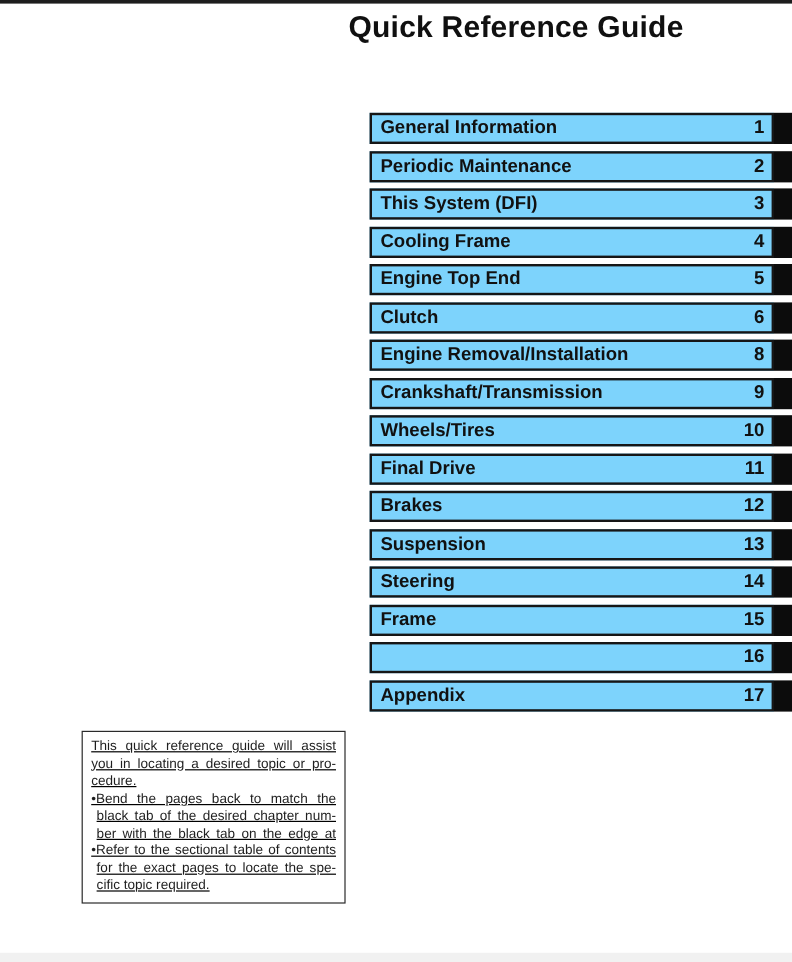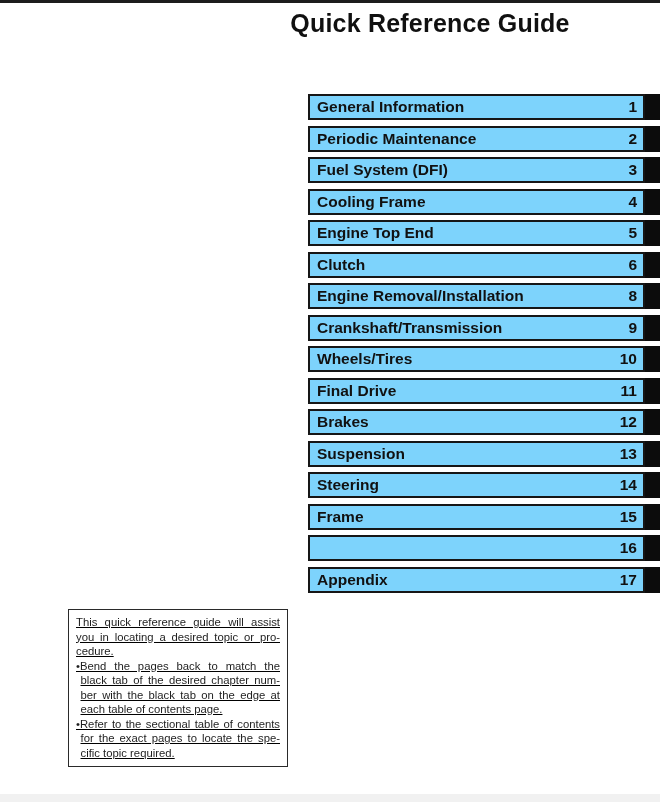--- a/index.html
+++ b/index.html
@@ -123,21 +123,21 @@
   <div class="chapter-row">
     <div class="chapter-box">
       <span class="chapter-label">Periodic Maintenance</span>
       <span class="chapter-num">2</span>
     </div>
     <div class="chapter-tab"></div>
   </div>
 
   <div class="chapter-row">
     <div class="chapter-box">
-      <span class="chapter-label">Fuel System (DFI)</span>
+      <span class="chapter-label">This System (DFI)</span>
       <span class="chapter-num">3</span>
     </div>
     <div class="chapter-tab"></div>
   </div>
 
   <div class="chapter-row">
     <div class="chapter-box">
       <span class="chapter-label">Cooling Frame</span>
       <span class="chapter-num">4</span>
     </div>
@@ -242,19 +242,18 @@
 
 </div>
 
 <div class="note-box">
   <div class="note-line justify">This quick reference guide will assist</div>
   <div class="note-line justify">you in locating a desired topic or pro-</div>
   <div class="note-line">cedure.</div>
   <div class="note-line justify">•Bend the pages back to match the</div>
   <div class="note-line justify indent">black tab of the desired chapter num-</div>
   <div class="note-line justify indent">ber with the black tab on the edge at</div>
-  <div class="note-line indent">each table of contents page.</div>
   <div class="note-line justify">•Refer to the sectional table of contents</div>
   <div class="note-line justify indent">for the exact pages to locate the spe-</div>
   <div class="note-line indent">cific topic required.</div>
 </div>
 
 <div class="bottom-strip"></div>
 
 </body></html>

